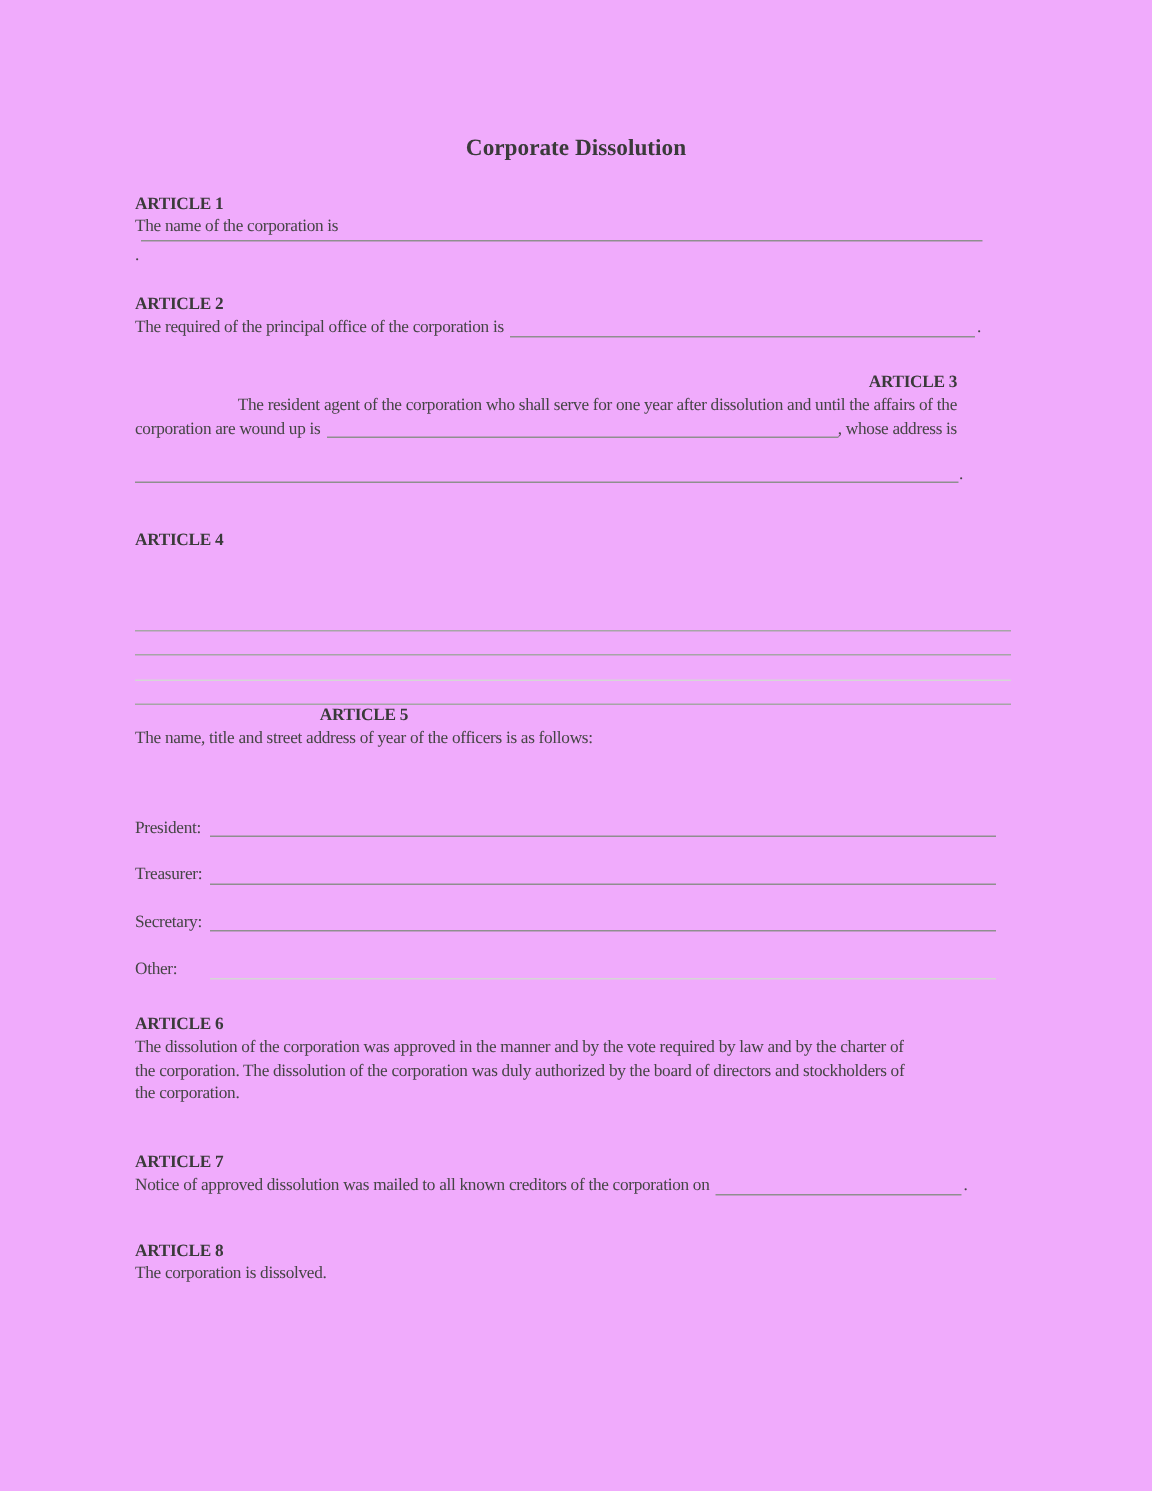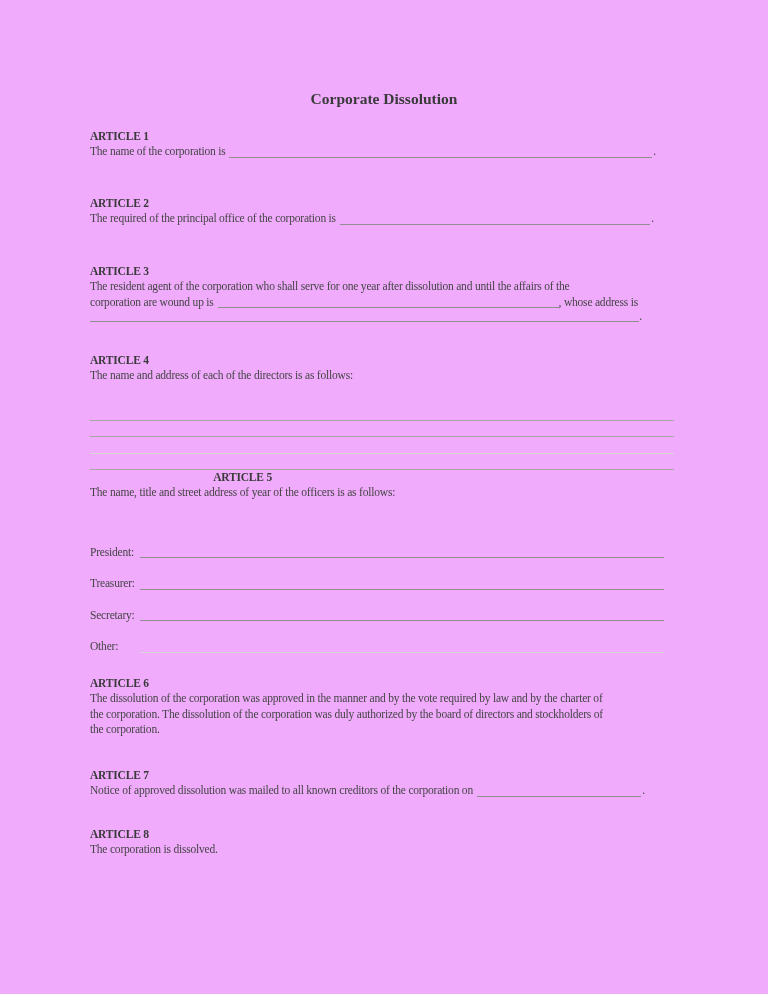--- a/index.html
+++ b/index.html
@@ -45,55 +45,54 @@
 </style>
 </head>
 <body>
 
 <div class="page">
 
   <div class="doc-title">Corporate Dissolution</div>
 
   <section class="sec" style="top:129px;">
     <div class="h">ARTICLE 1</div>
-    <div class="row" style="width:566px;">
+    <div class="row" style="width:566px;flex-direction:column;">
       <span class="t">The name of the corporation is</span>
       <span class="fill"></span>
       <span class="t">.</span>
     </div>
   </section>
 
   <section class="sec" style="top:196px;">
     <div class="h">ARTICLE 2</div>
     <div class="row" style="width:564px;">
       <span class="t">The required of the principal office of the corporation is</span>
       <span class="fill"></span>
       <span class="t">.</span>
     </div>
   </section>
 
-  <section class="sec" style="top:264px;">
+  <section class="sec" style="top:248px;text-align:right;">
     <div class="h">ARTICLE 3</div>
     <div class="nowrap">The resident agent of the corporation who shall serve for one year after dissolution and until the affairs of the</div>
     <div class="row" style="width:548px;">
       <span class="t">corporation are wound up is</span>
       <span class="fill tight"></span>
       <span class="t">, whose address is</span>
     </div>
   </section>
   <section class="sec" style="top:309px;">
     <div class="row" style="width:552px;">
       <span class="fill nolead tight"></span>
       <span class="t">.</span>
     </div>
   </section>
 
   <section class="sec" style="top:353px;">
     <div class="h">ARTICLE 4</div>
-    <div class="nowrap">The name and address of each of the directors is as follows:</div>
   </section>
   <div class="dlines" style="top:404px;">
     <div class="dline"></div>
     <div class="dline"></div>
     <div class="dline light"></div>
     <div class="dline"></div>
   </div>
 
   <section class="sec" style="top:470px;text-align:center;">
     <div class="h">ARTICLE 5</div>

